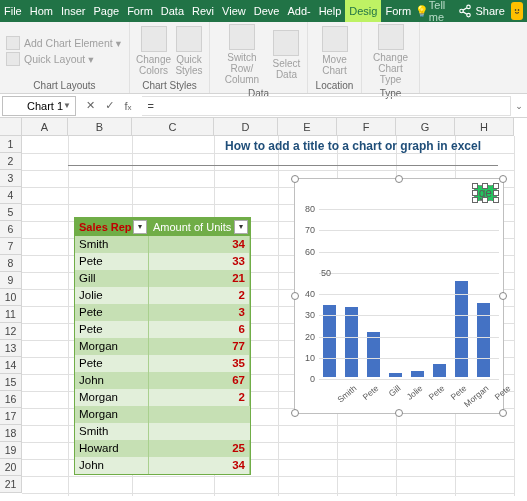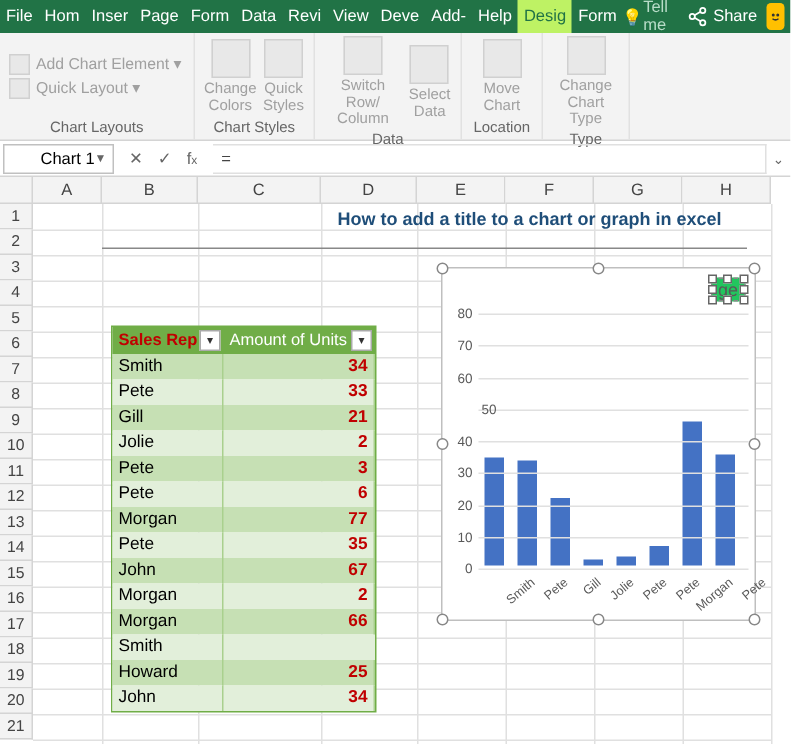--- a/index.html
+++ b/index.html
@@ -286,21 +286,20 @@
         <div class="trow">
           <div class="td name">John</div>
           <div class="td val">67</div>
         </div>
         <div class="trow">
           <div class="td name">Morgan</div>
           <div class="td val">2</div>
         </div>
         <div class="trow">
           <div class="td name">Morgan</div>
-          <div class="td val">66</div>
         </div>
         <div class="trow">
           <div class="td name">Smith</div>
         </div>
         <div class="trow">
           <div class="td name">Howard</div>
           <div class="td val">25</div>
         </div>
         <div class="trow">
           <div class="td name">John</div>

